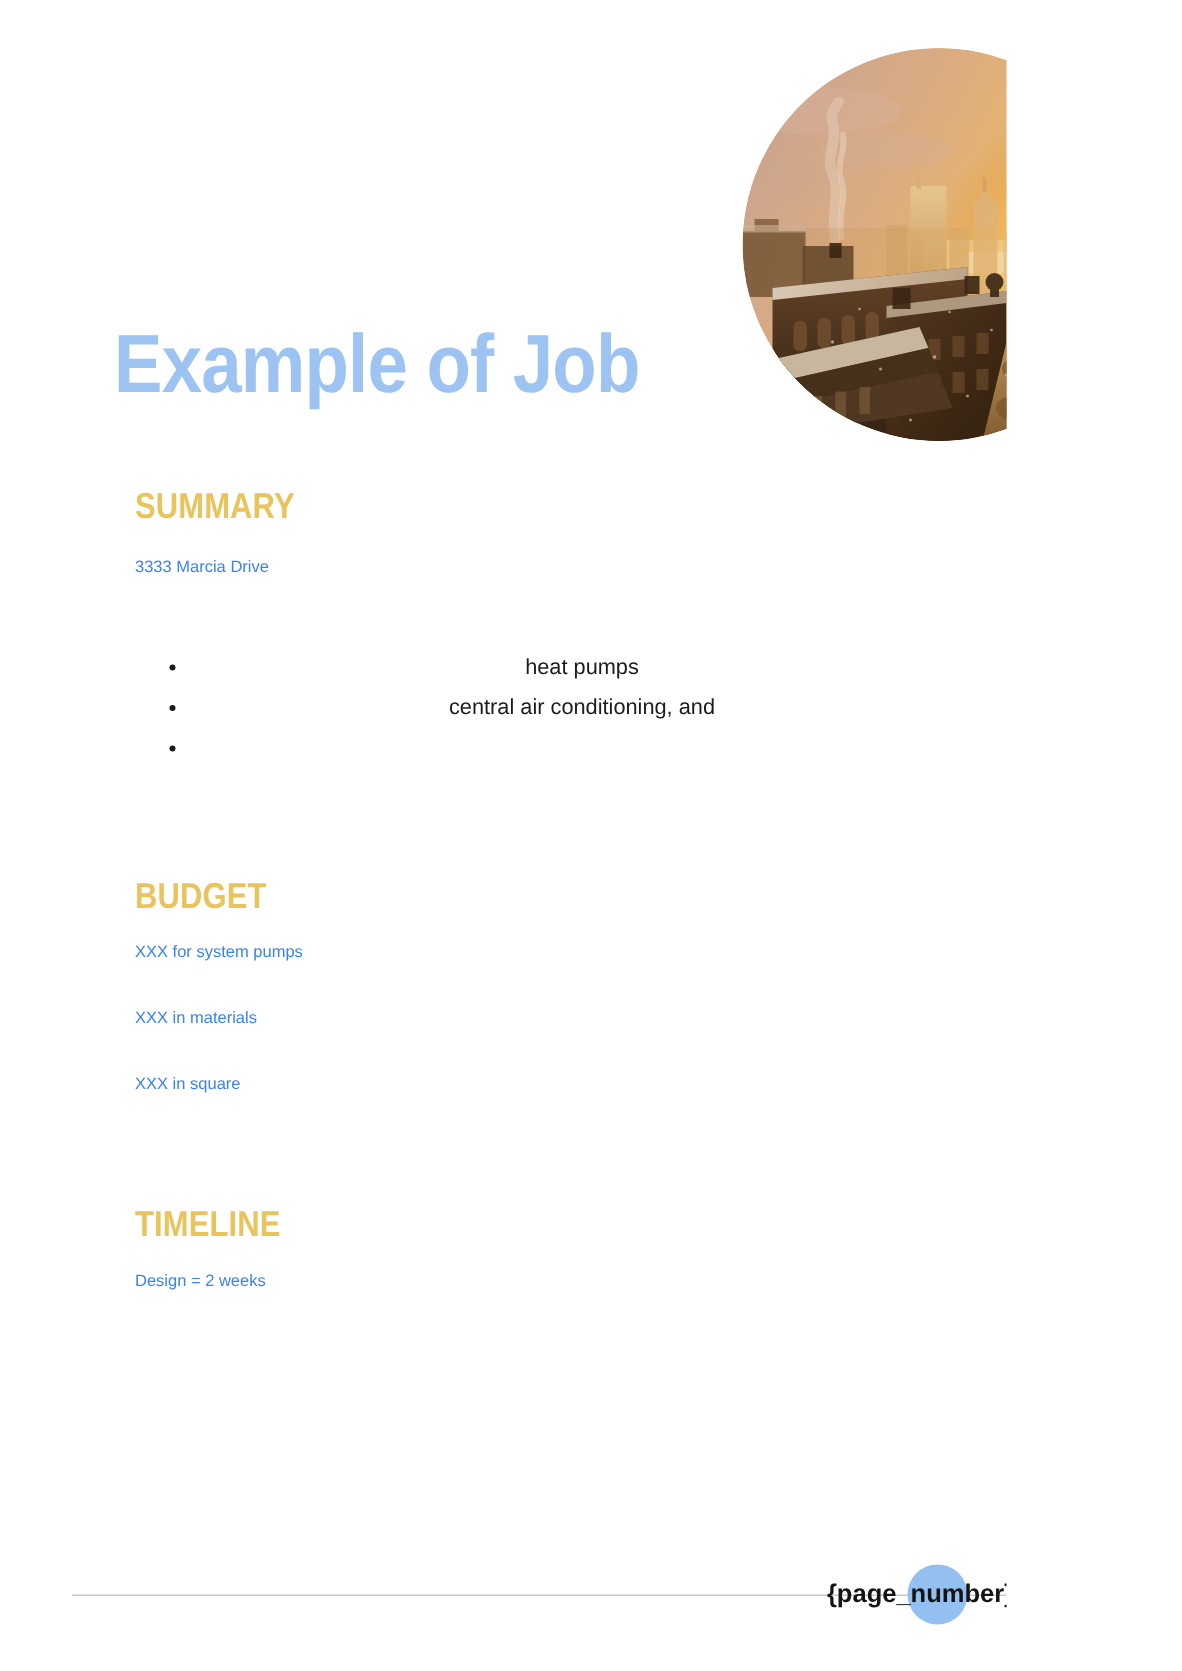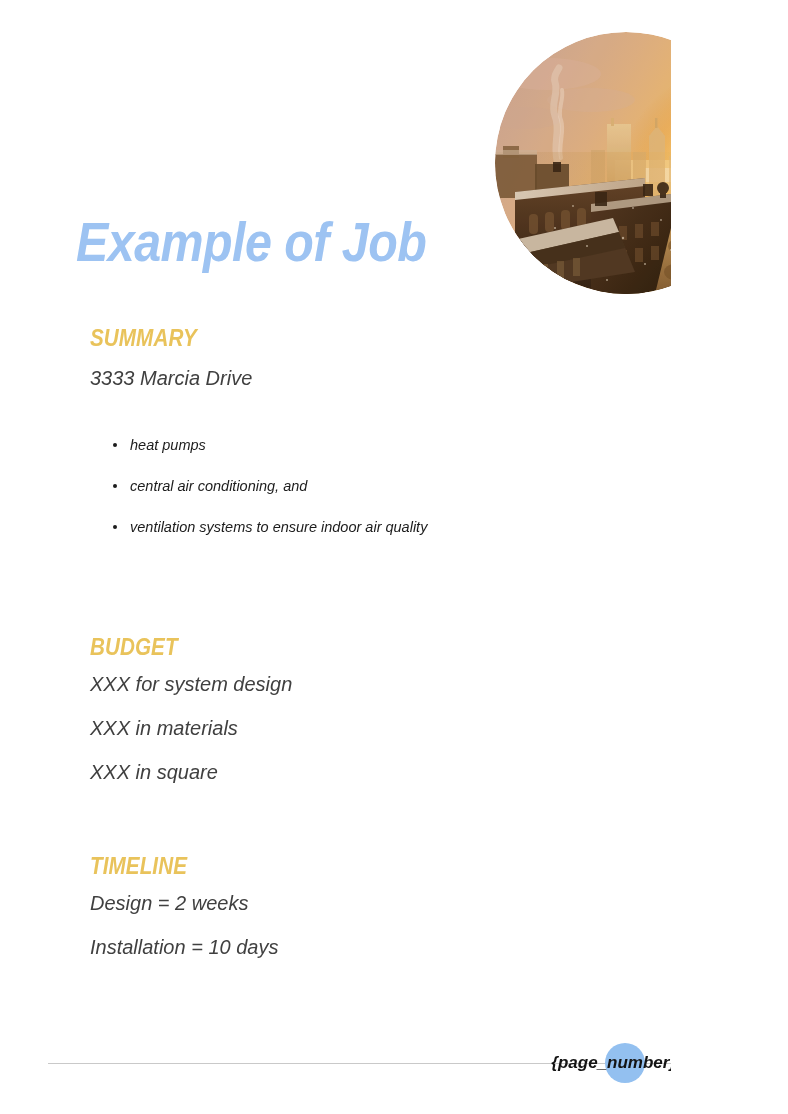--- a/index.html
+++ b/index.html
@@ -8,21 +8,20 @@
     background: #ffffff;
   }
 
   .page {
     position: relative;
     width: 671px;
     height: 1114px;
     background: #ffffff;
     overflow: hidden;
     font-family: "Liberation Sans", sans-serif;
-    font-style: italic;
     -webkit-font-smoothing: antialiased;
   }
 
   
   .hero-photo {
     position: absolute;
     left: 495px;
     top: 32px;
     width: 262px;
     height: 262px;
@@ -69,46 +68,47 @@
     font-weight: bold;
     letter-spacing: 0.1px;
     color: #e9c35b;
     transform: scaleX(0.86);
     transform-origin: left center;
     white-space: nowrap;
   }
 
   .body-text {
     margin: 0;
-    font-size: 20px;
+    font-size: 11px;
     line-height: 21px;
-    color: #404040;
+    color: #3b82f6;
   }
 
   .para-justify {
     text-align: justify;
     text-justify: inter-word;
   }
 
   .bullet-list {
     list-style: none;
     margin: 0;
     padding: 0;
   }
 
   .bullet-list li {
     position: relative;
     padding-left: 40px;
     font-size: 14.5px;
     line-height: 21px;
     color: #1c1c1c;
+    text-align: center;
   }
 
   .bullet-list li + li {
-    margin-top: 20px;
+    margin-top: 6px;
   }
 
   .bullet-list li .bullet-dot {
     position: absolute;
     left: 23px;
     top: 8px;
     width: 4px;
     height: 4px;
     border-radius: 50%;
     background: #1c1c1c;
@@ -381,54 +381,52 @@
       <li>
         <span class="bullet-dot"></span>
         <span>heat pumps</span>
       </li>
       <li>
         <span class="bullet-dot"></span>
         <span>central air conditioning, and</span>
       </li>
       <li>
         <span class="bullet-dot"></span>
-        <span>ventilation systems to ensure indoor air quality</span>
       </li>
     </ul>
 
     <div class="gap-23"></div>
 
 
     <div class="gap-73"></div>
 
     <h2 class="section-heading">BUDGET</h2>
 
     <div class="gap-14"></div>
 
-    <p class="body-text">XXX for system design</p>
+    <p class="body-text">XXX for system pumps</p>
 
     <div class="gap-23"></div>
 
     <p class="body-text">XXX in materials</p>
 
     <div class="gap-23"></div>
 
     <p class="body-text">XXX in square</p>
 
     <div class="gap-70"></div>
 
     <h2 class="section-heading">TIMELINE</h2>
 
     <div class="gap-14"></div>
 
     <p class="body-text">Design = 2 weeks</p>
 
     <div class="gap-23"></div>
 
-    <p class="body-text">Installation = 10 days</p>
 
   </div>
 
   <div class="footer">
     <div class="footer-rule"></div>
     <div class="footer-dot"></div>
     <div class="footer-page-number">{page_number}</div>
   </div>
 
 </div>

